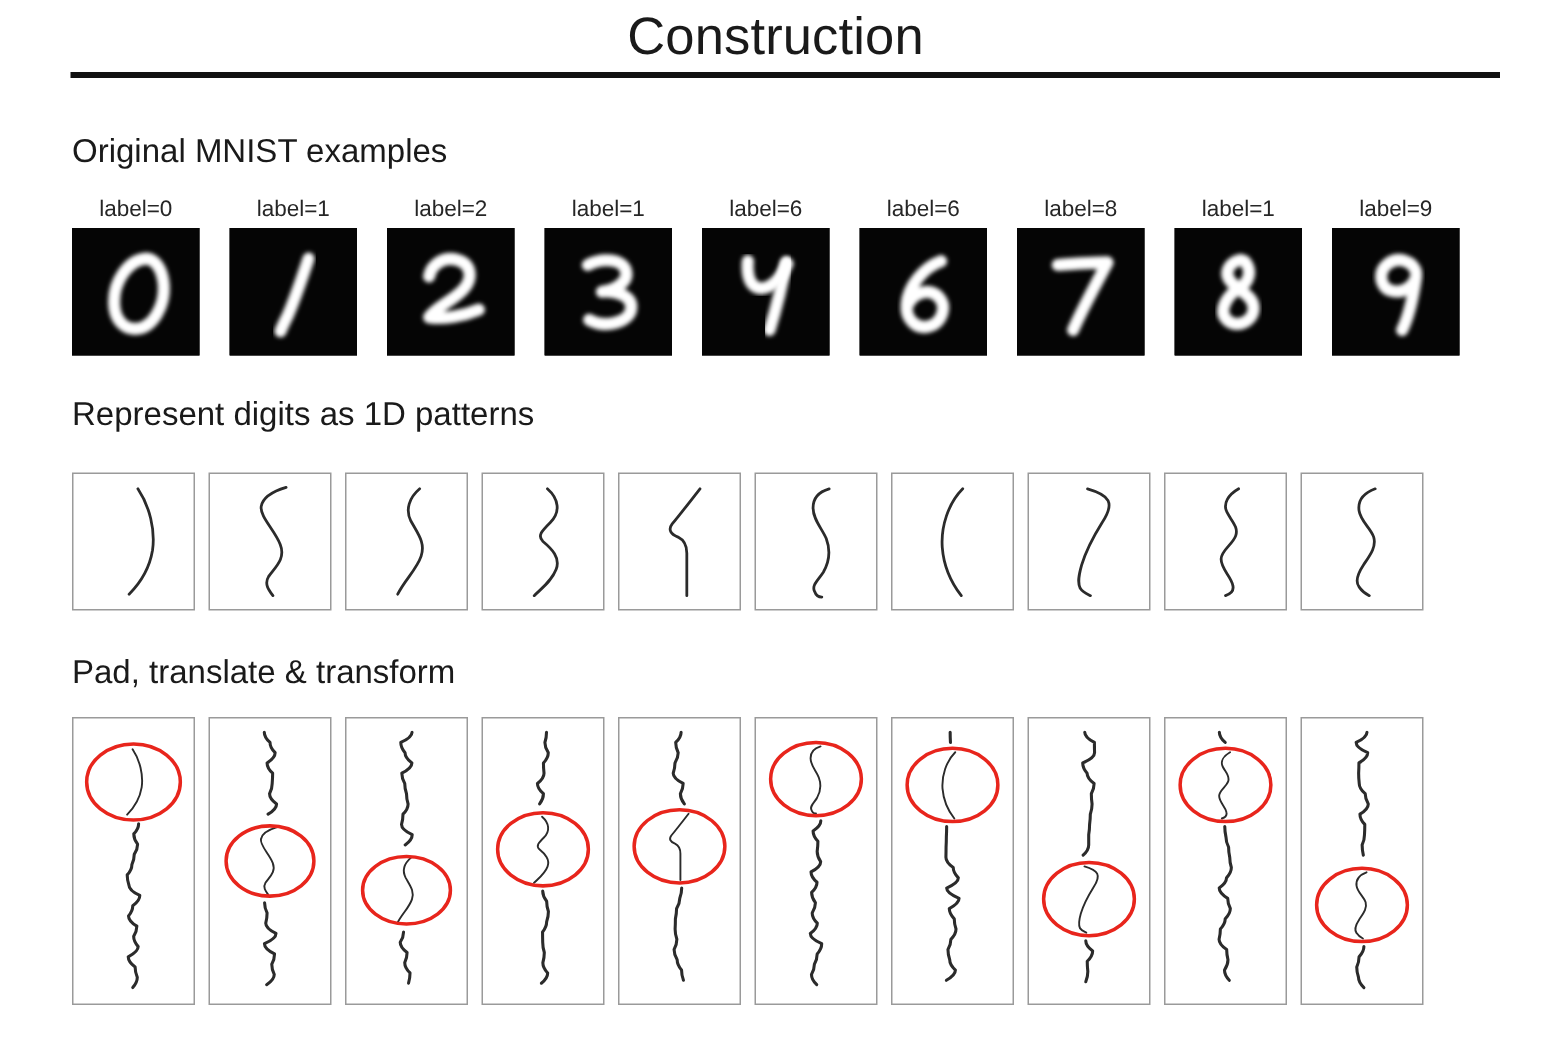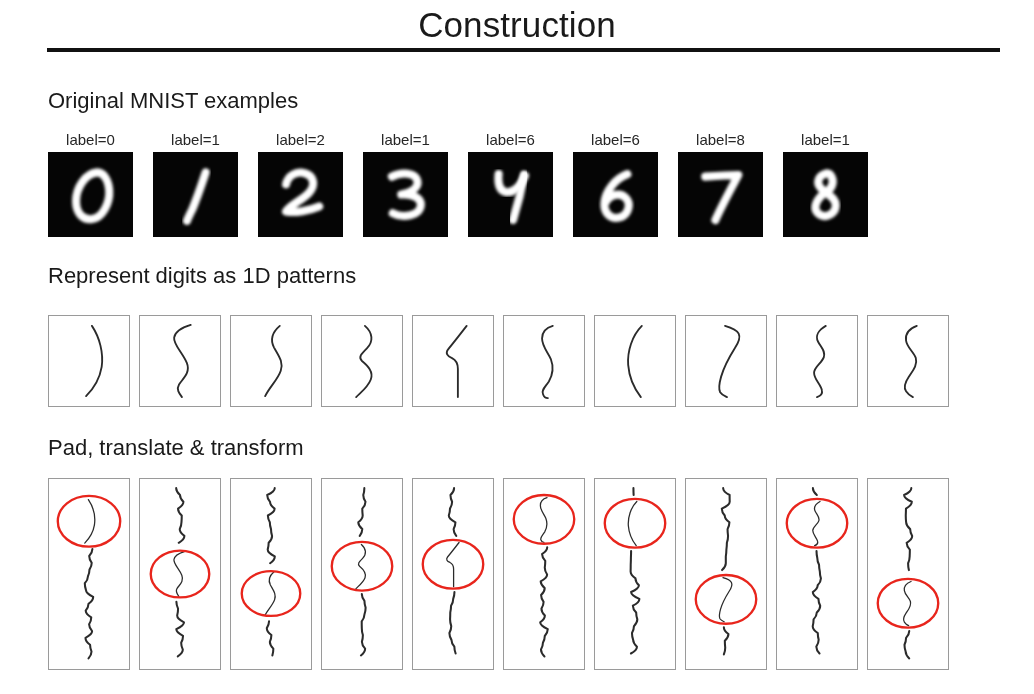--- a/index.html
+++ b/index.html
@@ -240,20 +240,34 @@
          <defs>
               <filter id="blur8" x="-25%" y="-25%" width="150%" height="150%">
            <feGaussianBlur stdDeviation="1.7"></feGaussianBlur>
               </filter>
             </defs>
          <rect x="0" y="0" width="100" height="100" fill="#050505"></rect>
          <path d="M52 25 C42 27, 38 36, 45 43 C52 50, 63 54, 62 64 C61 74, 48 79, 41 72 C34 65, 41 53, 51 47 C59 42, 61 33, 55 26 Z" fill="none" stroke="#ffffff" stroke-width="9.5" stroke-linecap="round" stroke-linejoin="round" filter="url(#blur8)"></path>
        </svg>
         </div>
       </div>
+      <div class="mnist-cell">
+        <div class="mnist-label">label=9</div>
+        <div class="mnist-tile">
+          <svg width="85" height="85" viewBox="0 0 100 100">
+         <defs>
+              <filter id="blur9" x="-25%" y="-25%" width="150%" height="150%">
+           <feGaussianBlur stdDeviation="1.7"></feGaussianBlur>
+              </filter>
+            </defs>
+         <rect x="0" y="0" width="100" height="100" fill="#050505"></rect>
+         <path d="M66 35 C64 26, 52 22, 44 28 C36 34, 37 46, 46 49 C55 52, 64 46, 66 38 C64 52, 60 70, 55 80" fill="none" stroke="#ffffff" stroke-width="9.5" stroke-linecap="round" stroke-linejoin="round" filter="url(#blur9)"></path>
+       </svg>
+        </div>
+      </div>
     </div>
 
   <div class="row" id="row-1d">
       <div class="pattern-box">
         <svg width="80" height="90" viewBox="0 0 82 92">
          <path class="trace-s" d="M44 10 C52 22, 56 38, 54 52 C52 64, 46 74, 38 82"></path>
        </svg>
       </div>
       <div class="pattern-box">
         <svg width="80" height="90" viewBox="0 0 82 92">

